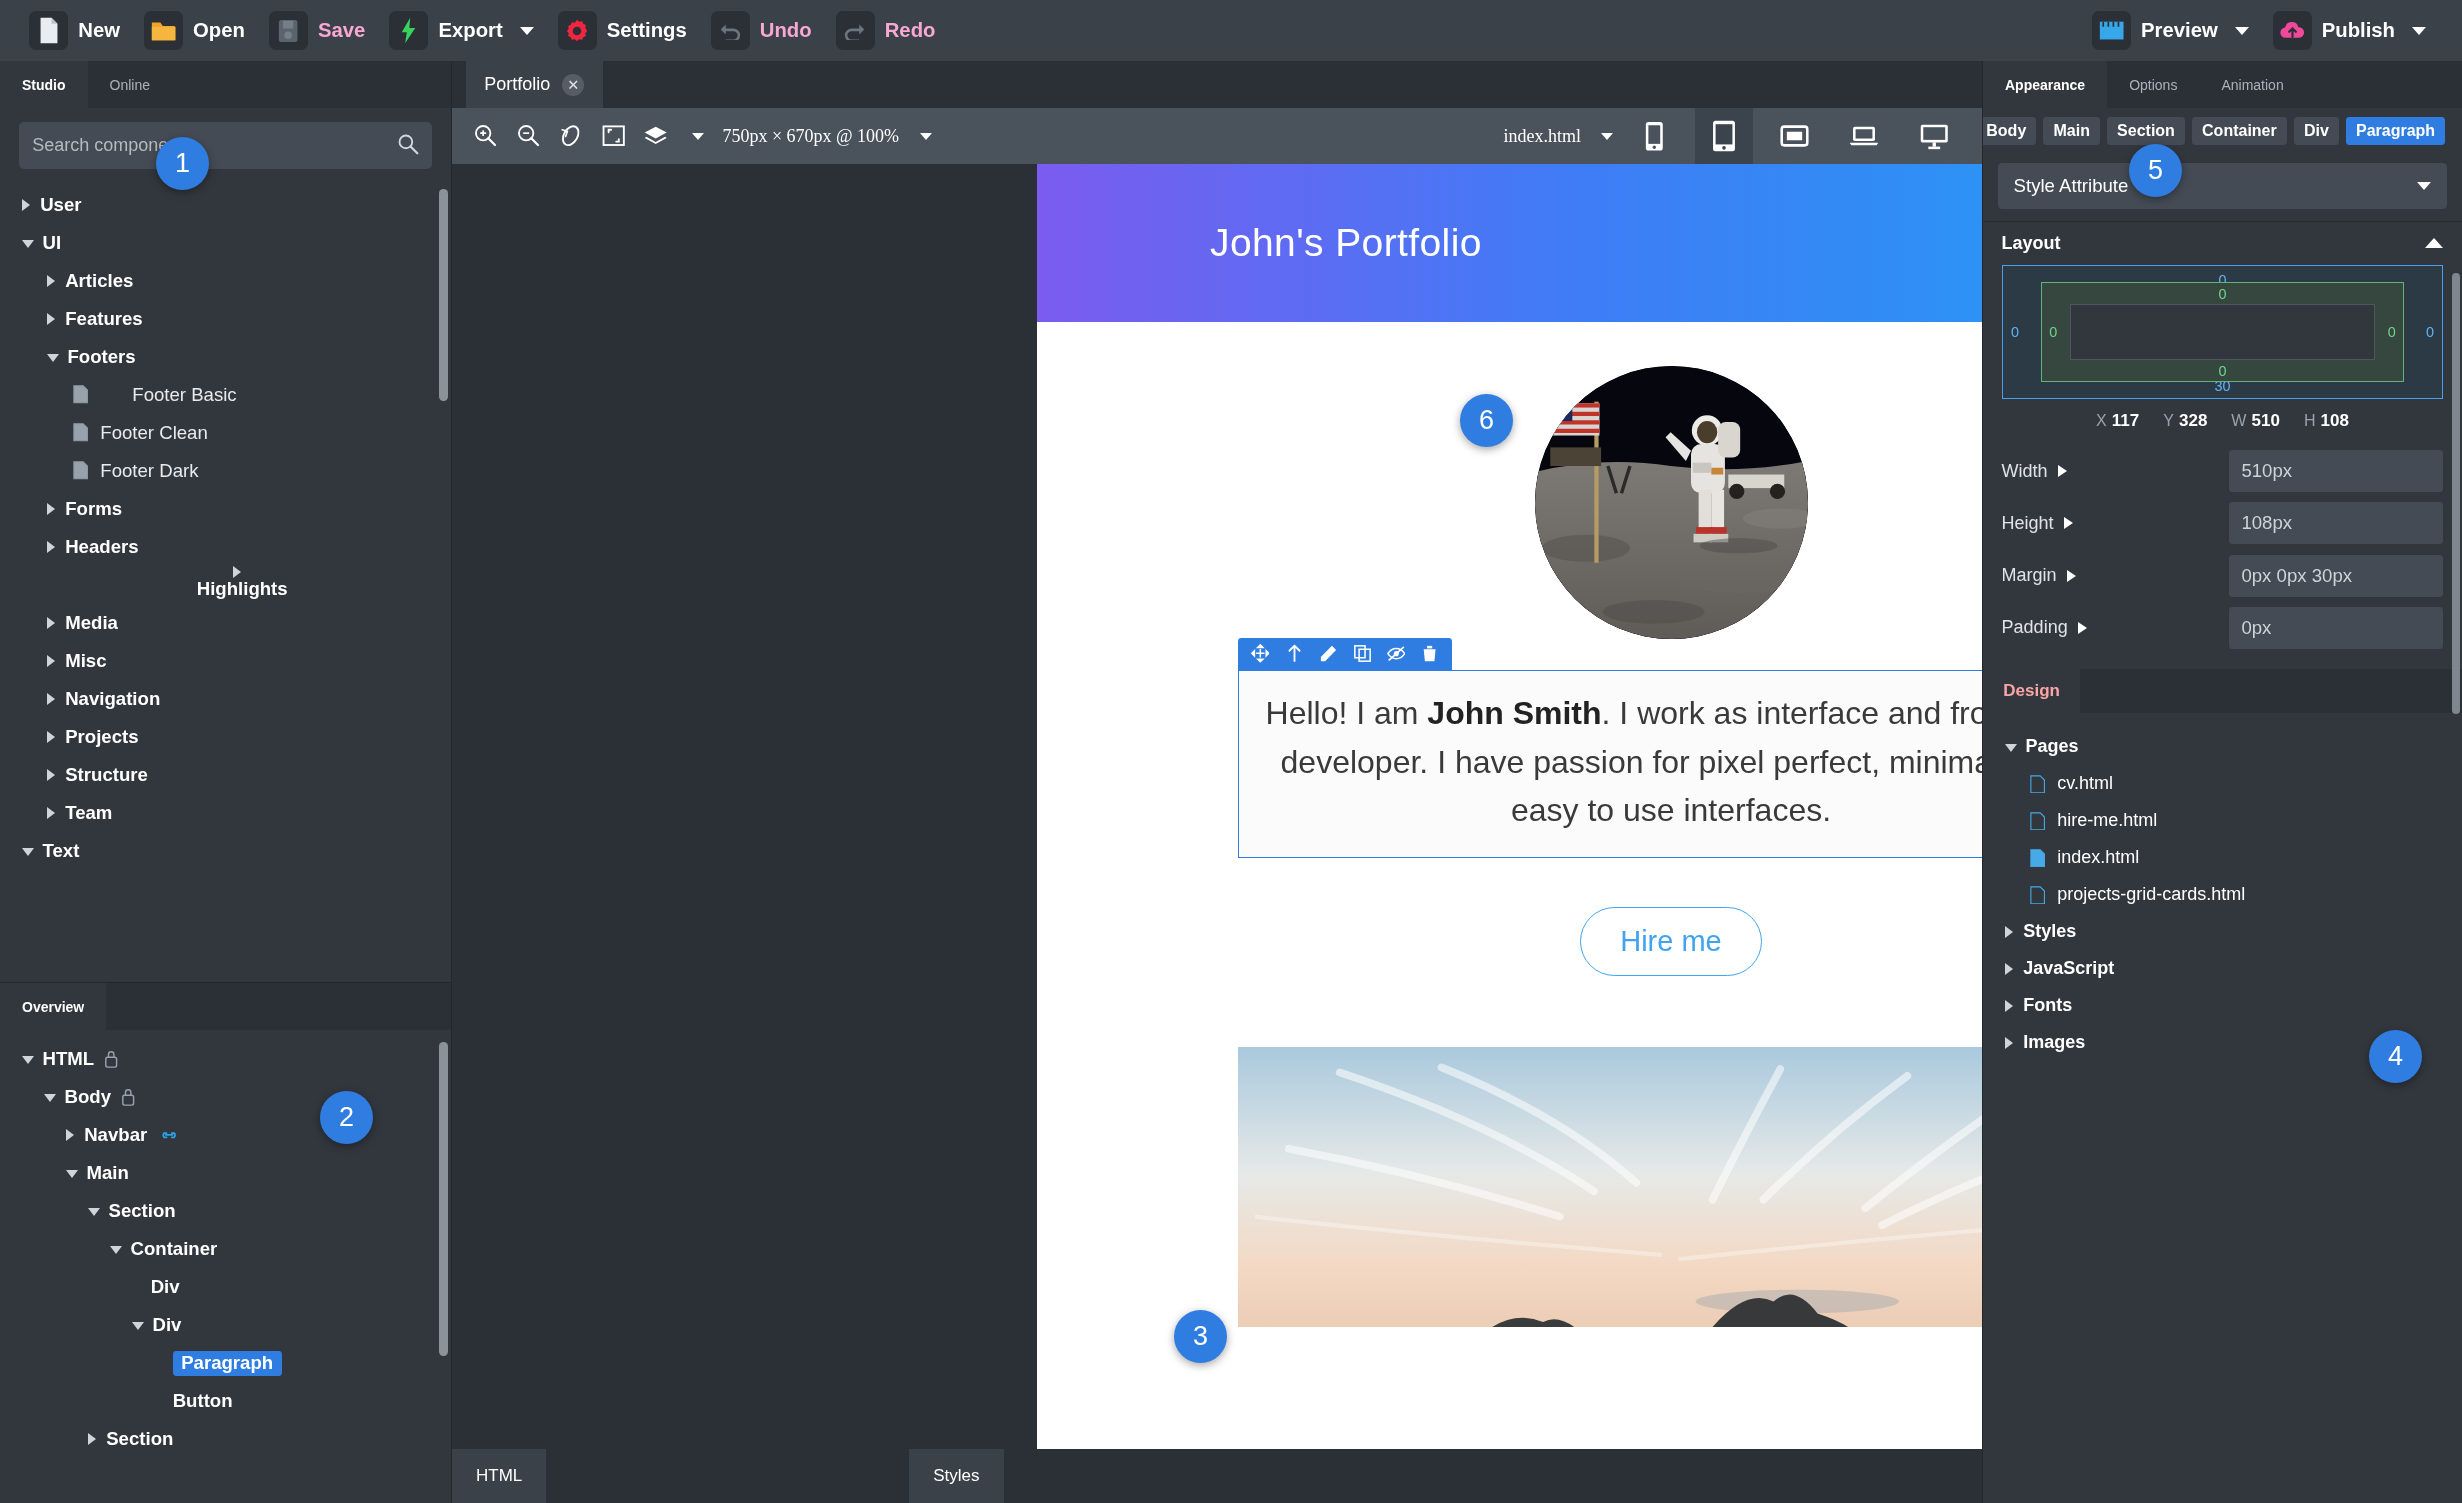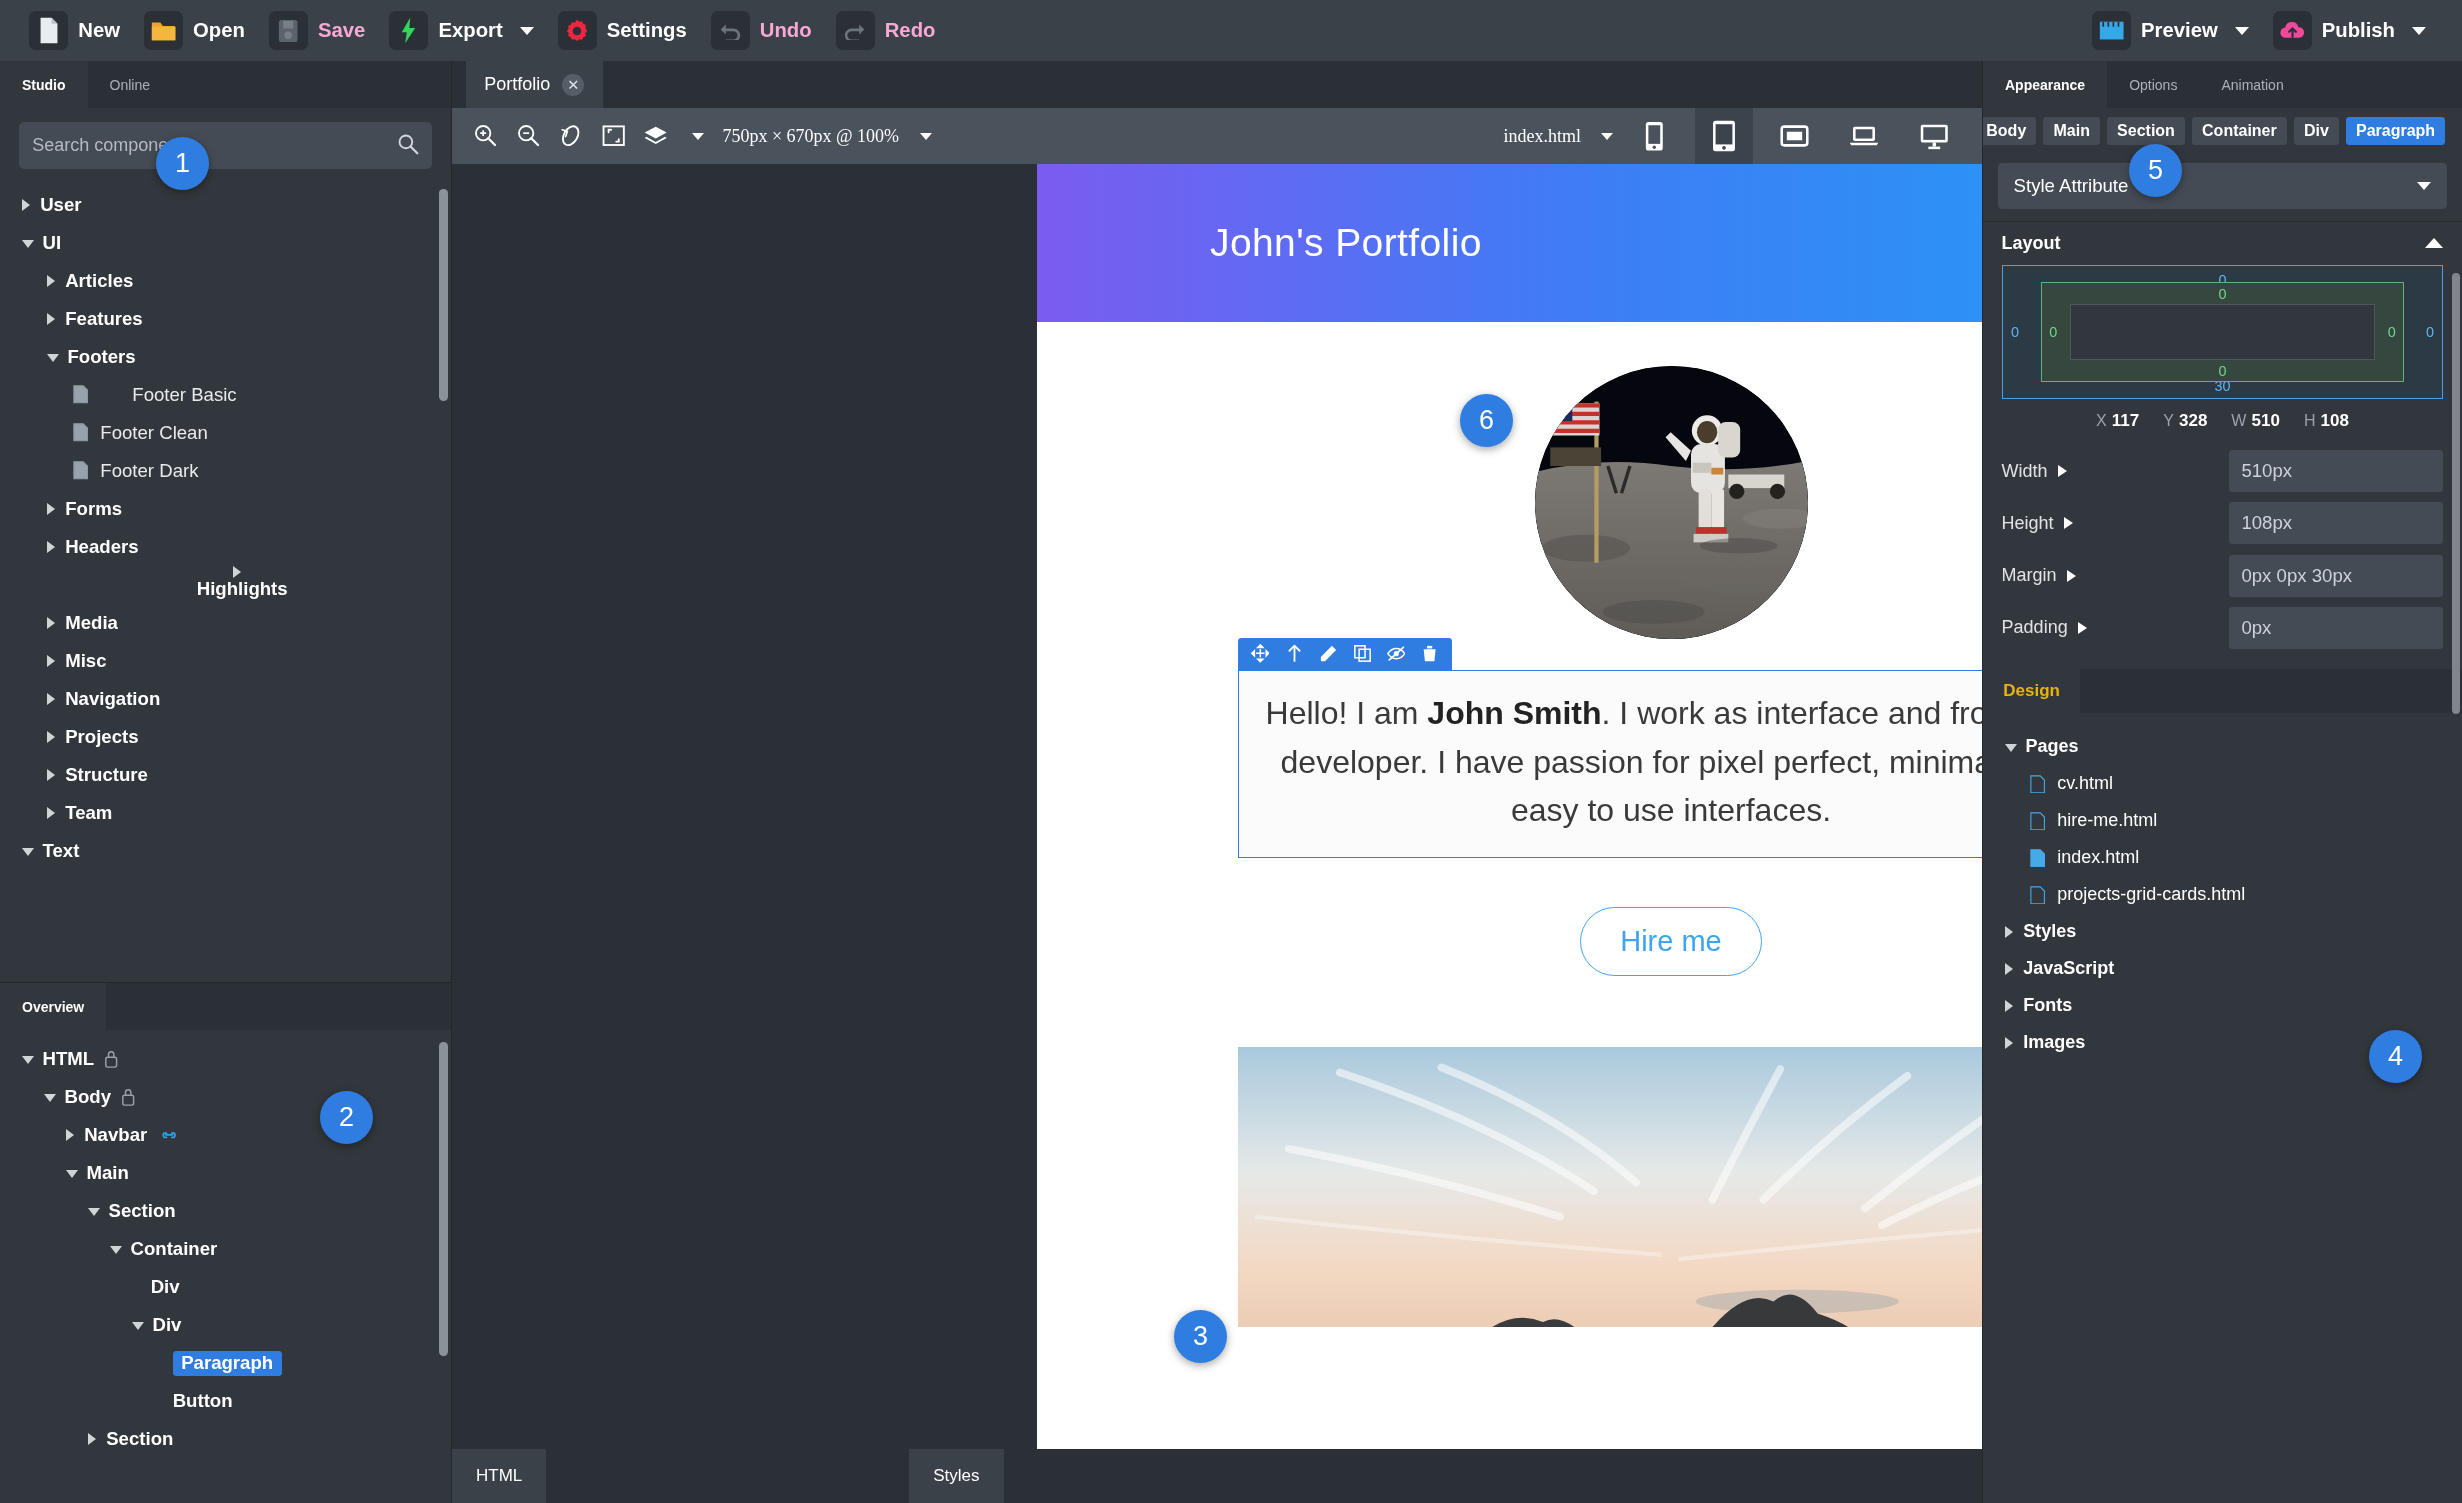--- a/index.html
+++ b/index.html
@@ -270,21 +270,21 @@
   }
   .inp input {
     flex: 1 1 auto; background: transparent; border: 0; outline: none;
     color: #cdd3d9; font-size: 18.6px; padding: 0 12px;
     font-family: "Liberation Sans", sans-serif;
   }
 
   .design-tabrow { margin-top: 15.3px; display: flex; background: #2b3036; height: 44px; }
   .design-tab {
     display: flex; align-items: center; padding: 0 20.3px; font-size: 17px;
-    color: #eab308; font-weight: bold; background: #32373d; cursor: pointer;
+    color: #fca5a5; font-weight: bold; background: #32373d; cursor: pointer;
   }
   .dtree { padding-top: 15.3px; }
   .dtrow { display: flex; align-items: center; height: 37px; font-size: 18px; color: #ffffff; cursor: pointer; }
   .dtrow.bold { font-weight: bold; }
   .rpanel-scroll { position: absolute; right: 2.5px; width: 7.6px; border-radius: 4.2px; background: #7f868e; }
 
   
   .badge {
     position: absolute; width: 53px; height: 53px; border-radius: 50%;
     background: #2f7de1; color: #ffffff;

